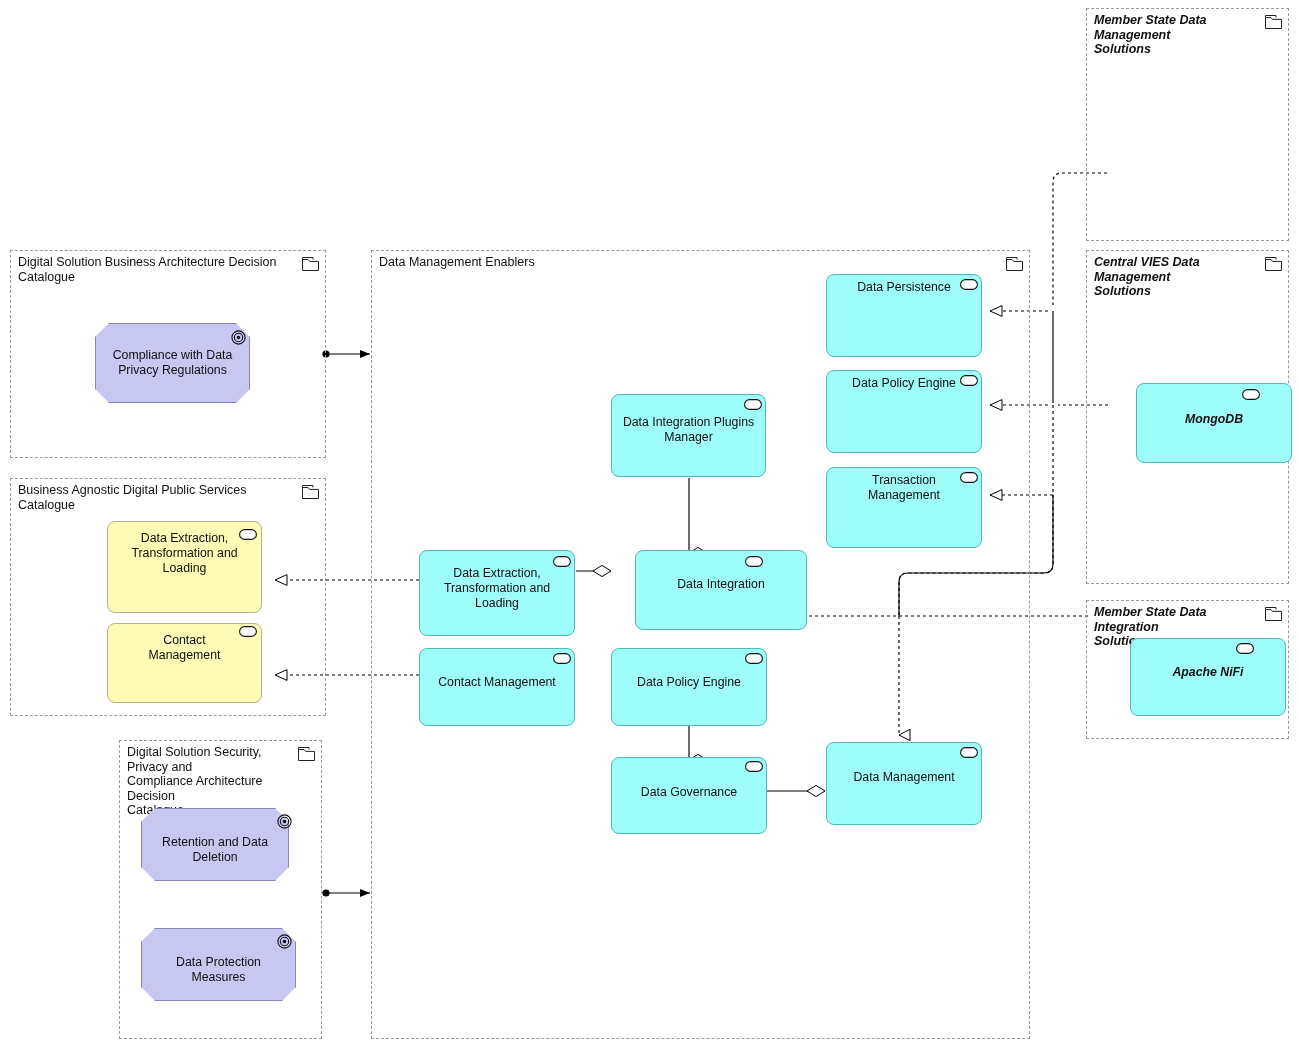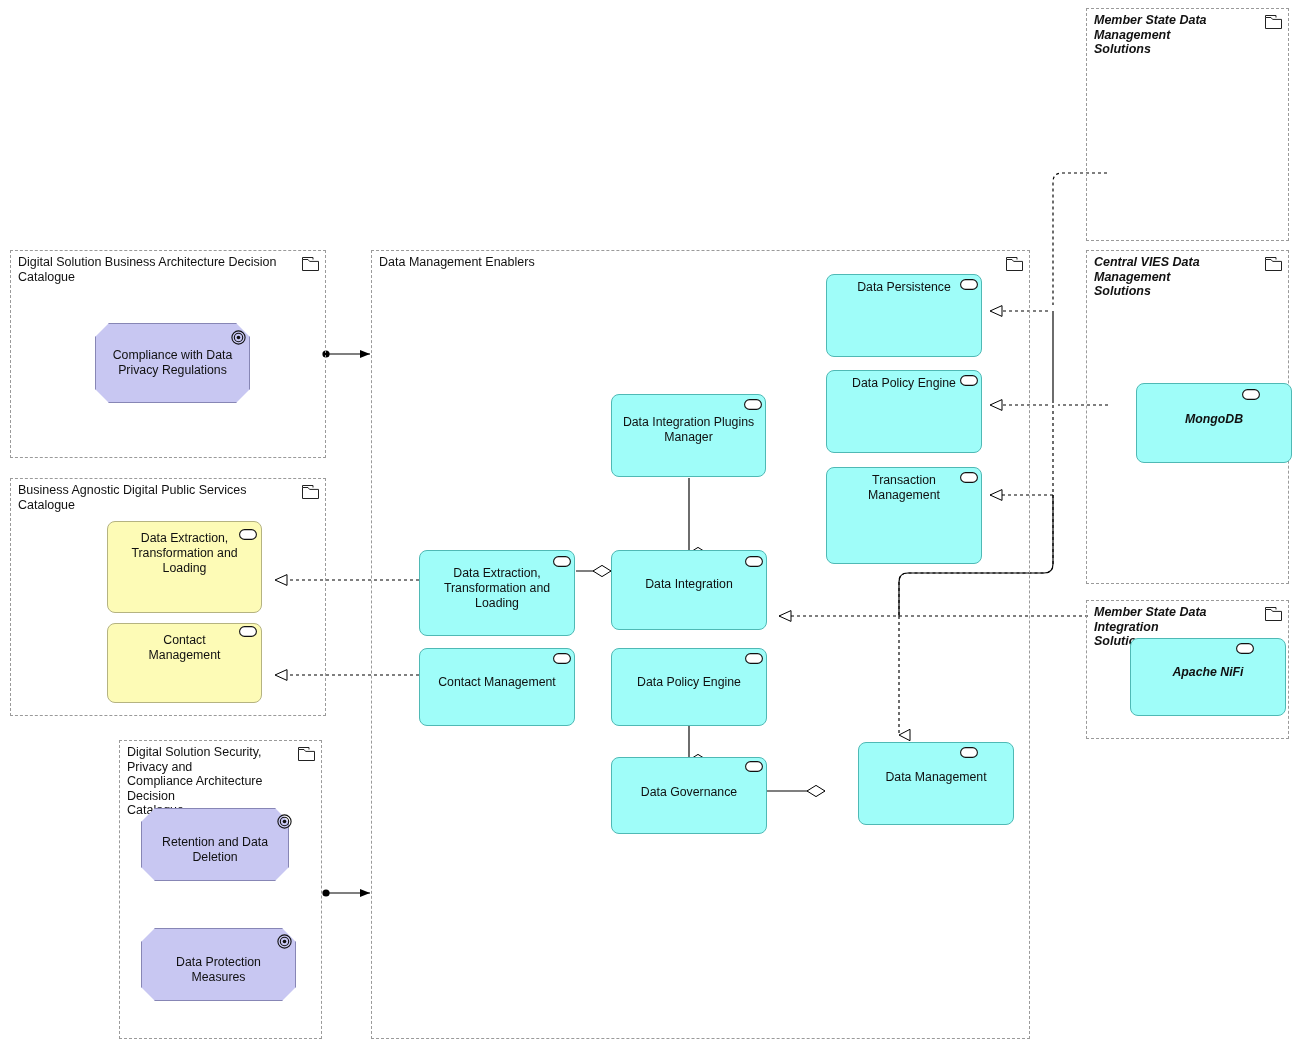--- a/index.html
+++ b/index.html
@@ -290,21 +290,21 @@
 
   <div class="node app" style="left:419px; top:550px; width:156px; height:86px; padding-top:15px;">
     <span class="label">Data Extraction,
 Transformation and
 Loading</span>
   </div>
   <svg class="badge badge-comp" style="position:absolute; left:553px; top:556px; z-index:5;" viewBox="0 0 18 11">
     <rect x="0.6" y="0.6" width="16.8" height="9.8" rx="4.9" fill="#fff" stroke="#111" stroke-width="1.1"></rect>
   </svg>
 
-  <div class="node app" style="left:611px; top:550px; width:156px; height:80px; padding-top:26px;">
+  <div class="node app" style="left:635px; top:550px; width:172px; height:80px; padding-top:26px;">
     <span class="label">Data Integration</span>
   </div>
   <svg class="badge badge-comp" style="position:absolute; left:745px; top:556px; z-index:5;" viewBox="0 0 18 11">
     <rect x="0.6" y="0.6" width="16.8" height="9.8" rx="4.9" fill="#fff" stroke="#111" stroke-width="1.1"></rect>
   </svg>
 
   <div class="node app" style="left:419px; top:648px; width:156px; height:78px; padding-top:26px;">
     <span class="label">Contact Management</span>
   </div>
   <svg class="badge badge-comp" style="position:absolute; left:553px; top:653px; z-index:5;" viewBox="0 0 18 11">
@@ -332,29 +332,29 @@
     <rect x="0.6" y="0.6" width="16.8" height="9.8" rx="4.9" fill="#fff" stroke="#111" stroke-width="1.1"></rect>
   </svg>
 
   <div class="node app" style="left:826px; top:370px; width:156px; height:83px; padding-top:5px;">
     <span class="label">Data Policy Engine</span>
   </div>
   <svg class="badge badge-comp" style="position:absolute; left:960px; top:375px; z-index:5;" viewBox="0 0 18 11">
     <rect x="0.6" y="0.6" width="16.8" height="9.8" rx="4.9" fill="#fff" stroke="#111" stroke-width="1.1"></rect>
   </svg>
 
-  <div class="node app" style="left:826px; top:467px; width:156px; height:97px; padding-top:5px;">
+  <div class="node app" style="left:826px; top:467px; width:156px; height:81px; padding-top:5px;">
     <span class="label">Transaction
 Management</span>
   </div>
   <svg class="badge badge-comp" style="position:absolute; left:960px; top:472px; z-index:5;" viewBox="0 0 18 11">
     <rect x="0.6" y="0.6" width="16.8" height="9.8" rx="4.9" fill="#fff" stroke="#111" stroke-width="1.1"></rect>
   </svg>
 
-  <div class="node app" style="left:826px; top:742px; width:156px; height:83px; padding-top:27px;margin-left:32px;">
+  <div class="node app" style="left:826px; top:742px; width:156px; height:83px; padding-top:27px;">
     <span class="label">Data Management</span>
   </div>
   <svg class="badge badge-comp" style="position:absolute; left:960px; top:747px; z-index:5;" viewBox="0 0 18 11">
     <rect x="0.6" y="0.6" width="16.8" height="9.8" rx="4.9" fill="#fff" stroke="#111" stroke-width="1.1"></rect>
   </svg>
 
   <div class="node tech" style="left:1108px; top:383px; width:156px; height:80px; padding-top:28px;">
     <span class="label">MongoDB</span>
   </div>
   <svg class="badge badge-comp" style="position:absolute; left:1242px; top:389px; z-index:5;" viewBox="0 0 18 11">

